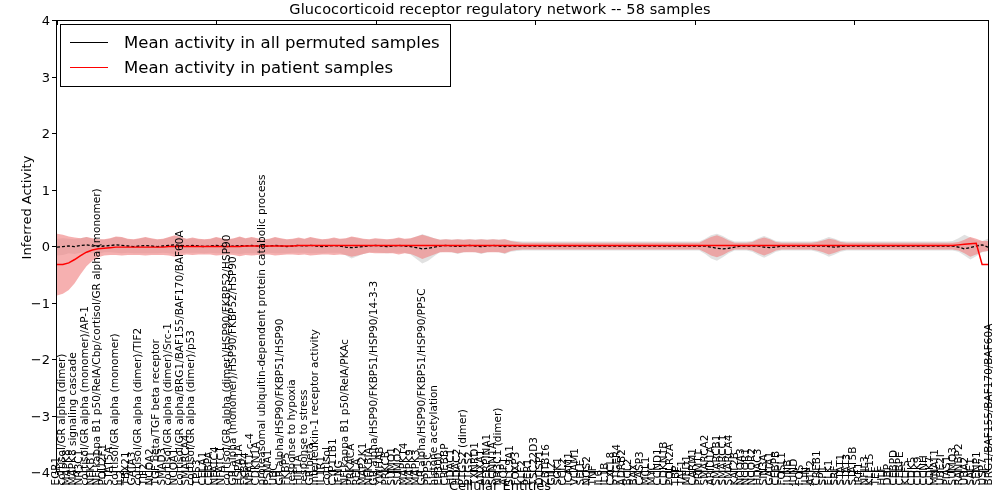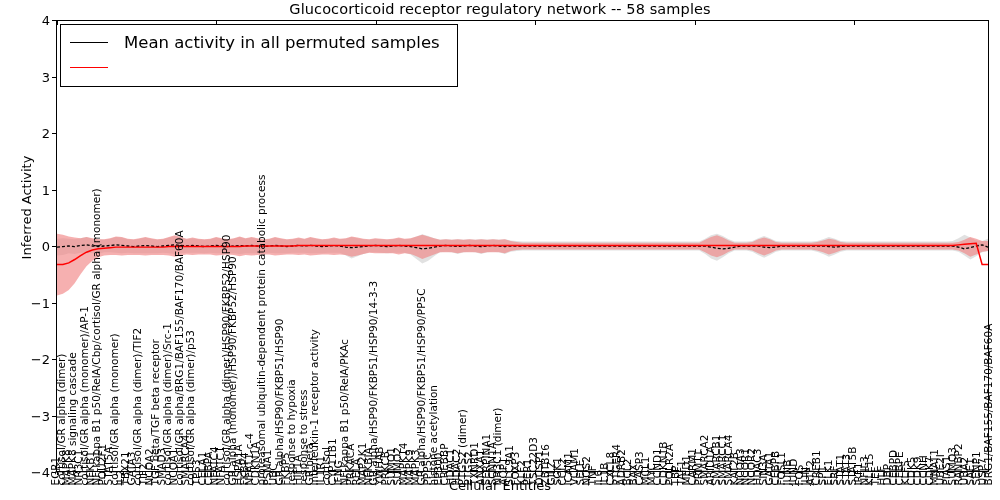--- a/index.html
+++ b/index.html
@@ -33,21 +33,21 @@
   .xtoptick{position:absolute;top:0px;width:1px;height:4px;background:#000;}
   #labels{position:absolute;left:56px;top:20px;width:933px;height:452px;pointer-events:none;}
   .xl{
     position:absolute;font-size:10.5px;color:#000;white-space:nowrap;
     transform-origin:left bottom;transform:rotate(-90deg);
     line-height:10.5px;
   }
   #legend{
     position:absolute;left:60px;top:24px;
     border:1.1px solid #000;background:#fff;
-    padding:5px 17px 6px 9px;z-index:40;
+    padding:5px 10px 6px 9px;z-index:40;
   }
   .legrow{display:flex;align-items:center;height:25px;}
   .legline{width:38px;height:0;border-top:1.4px solid #000;margin-right:16px;}
   .legline.red{border-top-color:#ff0000;}
   .legtxt{font-size:16.5px;color:#000;white-space:nowrap;}
 </style>
 </head>
 <body>
 
 <div id="figure">
@@ -270,16 +270,17 @@
       <div class="xl" style="left: 936.6px; top: 455px;">BRG1/BAF155/BAF170/BAF60A</div>
     </div>
 
   <div id="legend">
     <div class="legrow">
       <span class="legline"></span>
       <span class="legtxt">Mean activity in all permuted samples</span>
     </div>
     <div class="legrow">
       <span class="legline red"></span>
+      <span class="legtxt">Mean activity in patient samples</span>
     </div>
   </div>
 
 </div>
 
 </body></html>

